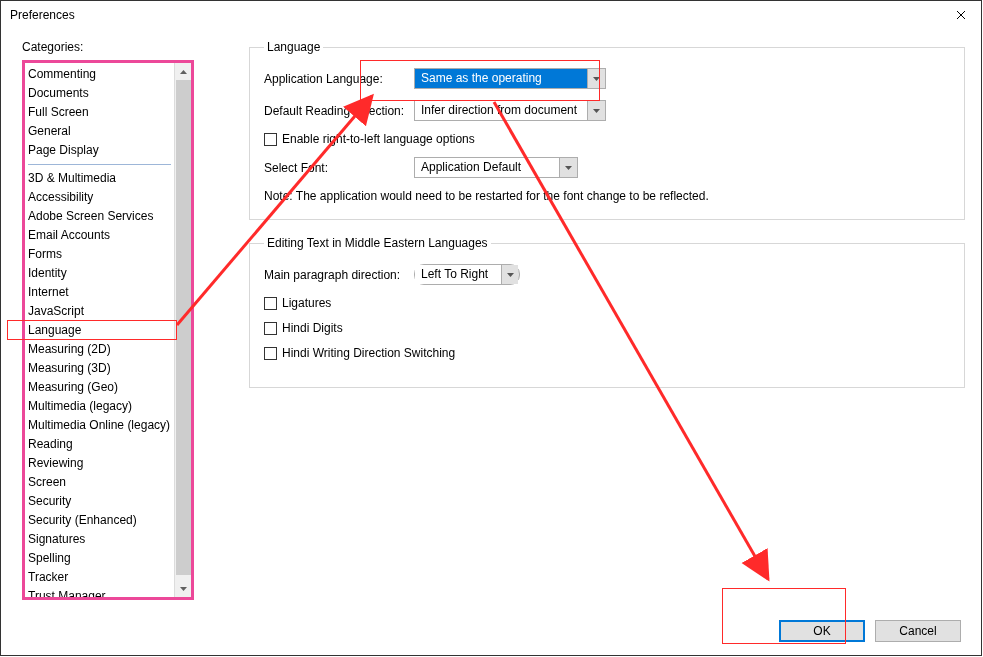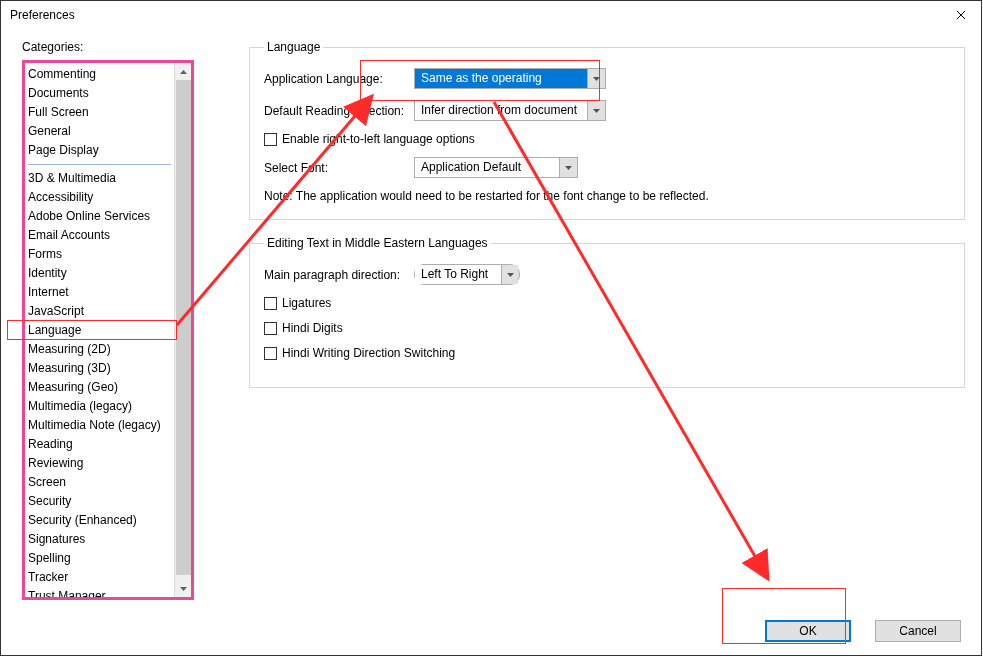--- a/index.html
+++ b/index.html
@@ -149,21 +149,21 @@
       border: 1px solid #333;
       margin-right: 5px;
       background: #fff;
     }
     .note { font-size: 12px; margin-top: 2px; }
     .buttons {
       position: absolute;
       right: 22px;
       bottom: 15px;
       display: flex;
-      gap: 24px;
+      gap: 10px;
     }
     .btn {
       width: 86px;
       height: 22px;
       background: #e1e1e1;
       border: 1px solid #adadad;
       font-size: 12px;
       display: inline-flex;
       align-items: center; justify-content: center;
       cursor: default;
@@ -207,32 +207,32 @@
     <div class="listbox">
       <div class="list-inner">
         <div class="list-item">Commenting</div>
         <div class="list-item">Documents</div>
         <div class="list-item">Full Screen</div>
         <div class="list-item">General</div>
         <div class="list-item">Page Display</div>
         <div class="list-separator"></div>
         <div class="list-item">3D &amp; Multimedia</div>
         <div class="list-item">Accessibility</div>
-        <div class="list-item">Adobe Online Services</div>
+        <div class="list-item">Adobe Screen Services</div>
         <div class="list-item">Email Accounts</div>
         <div class="list-item">Forms</div>
         <div class="list-item">Identity</div>
         <div class="list-item">Internet</div>
         <div class="list-item">JavaScript</div>
         <div class="list-item selected">Language</div>
         <div class="list-item">Measuring (2D)</div>
         <div class="list-item">Measuring (3D)</div>
         <div class="list-item">Measuring (Geo)</div>
         <div class="list-item">Multimedia (legacy)</div>
-        <div class="list-item">Multimedia Note (legacy)</div>
+        <div class="list-item">Multimedia Online (legacy)</div>
         <div class="list-item">Reading</div>
         <div class="list-item">Reviewing</div>
         <div class="list-item">Screen</div>
         <div class="list-item">Security</div>
         <div class="list-item">Security (Enhanced)</div>
         <div class="list-item">Signatures</div>
         <div class="list-item">Spelling</div>
         <div class="list-item">Tracker</div>
         <div class="list-item">Trust Manager</div>
       </div>

